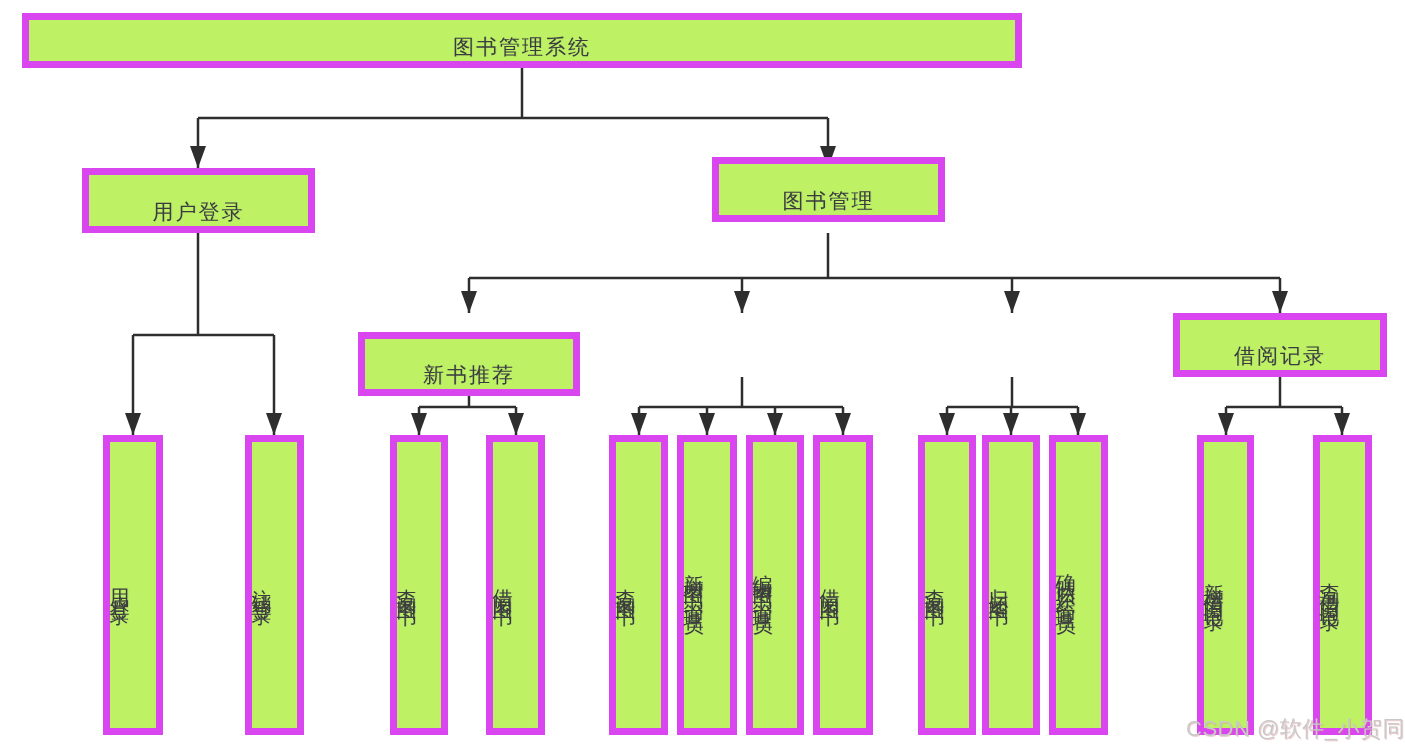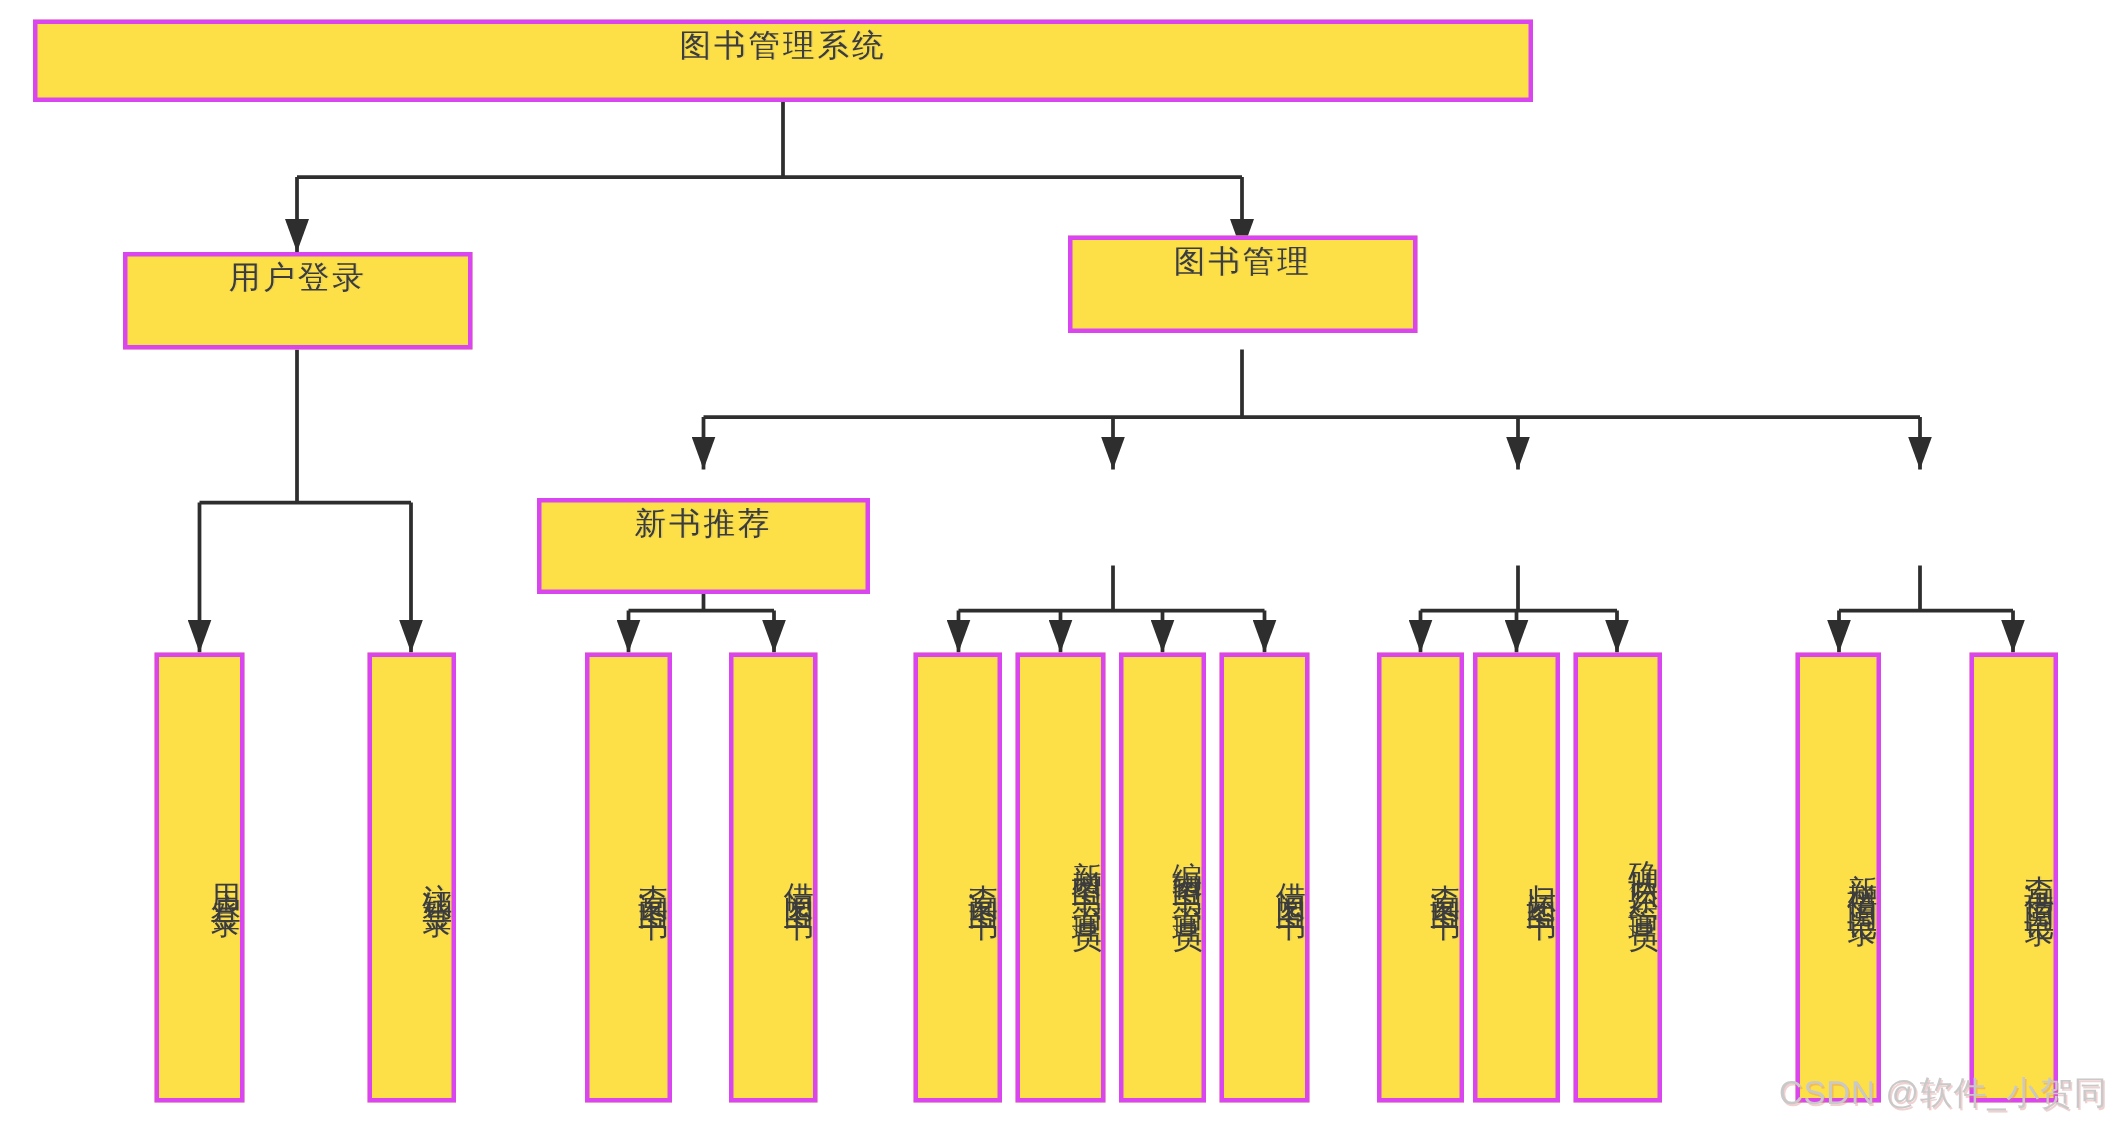--- a/index.html
+++ b/index.html
@@ -6,23 +6,23 @@
   #canvas{
     position:relative;
     width:1405px;height:747px;
     background:#ffffff;
     overflow:hidden;
     font-family:"Liberation Sans","DejaVu Sans",sans-serif;
   }
   #wires{position:absolute;left:0;top:0;width:1405px;height:747px;}
   .node{
     position:absolute;
-    background:#fde047;
-    border:3px solid #d946ef;
-    display:flex;align-items:flex-start;justify-content:center;
+    background:#bef264;
+    border:7px solid #d946ef;
+    display:flex;align-items:flex-end;justify-content:center;
     color:#3c3c3c;
     box-sizing:border-box;
     font-size:21px;
     letter-spacing:2px;
     text-shadow:1px 0 0 rgba(90,120,200,0.15);
   }
   .v{
     writing-mode:vertical-rl;
     text-orientation:mixed;
     font-size:20px;
@@ -117,20 +117,23 @@
   <div class="node" style="left:82px;top:168px;width:233px;height:65px">
     <span>用户登录</span>
   </div>
   <div class="node" style="left:712px;top:157px;width:233px;height:65px">
     <span>图书管理</span>
   </div>
 
   <div class="node" style="left:358px;top:332px;width:222px;height:64px">
     <span>新书推荐</span>
   </div>
+  <div class="node" style="left:1173px;top:313px;width:214px;height:64px">
+    <span>借阅记录</span>
+  </div>
 
   <div class="node v" style="left:103px;top:435px;width:60px;height:300px">
     <span>用户登录</span>
   </div>
   <div class="node v" style="left:245px;top:435px;width:59px;height:300px">
     <span>注销登录</span>
   </div>
 
   <div class="node v" style="left:390px;top:435px;width:58px;height:300px">
     <span>查询图书</span>

